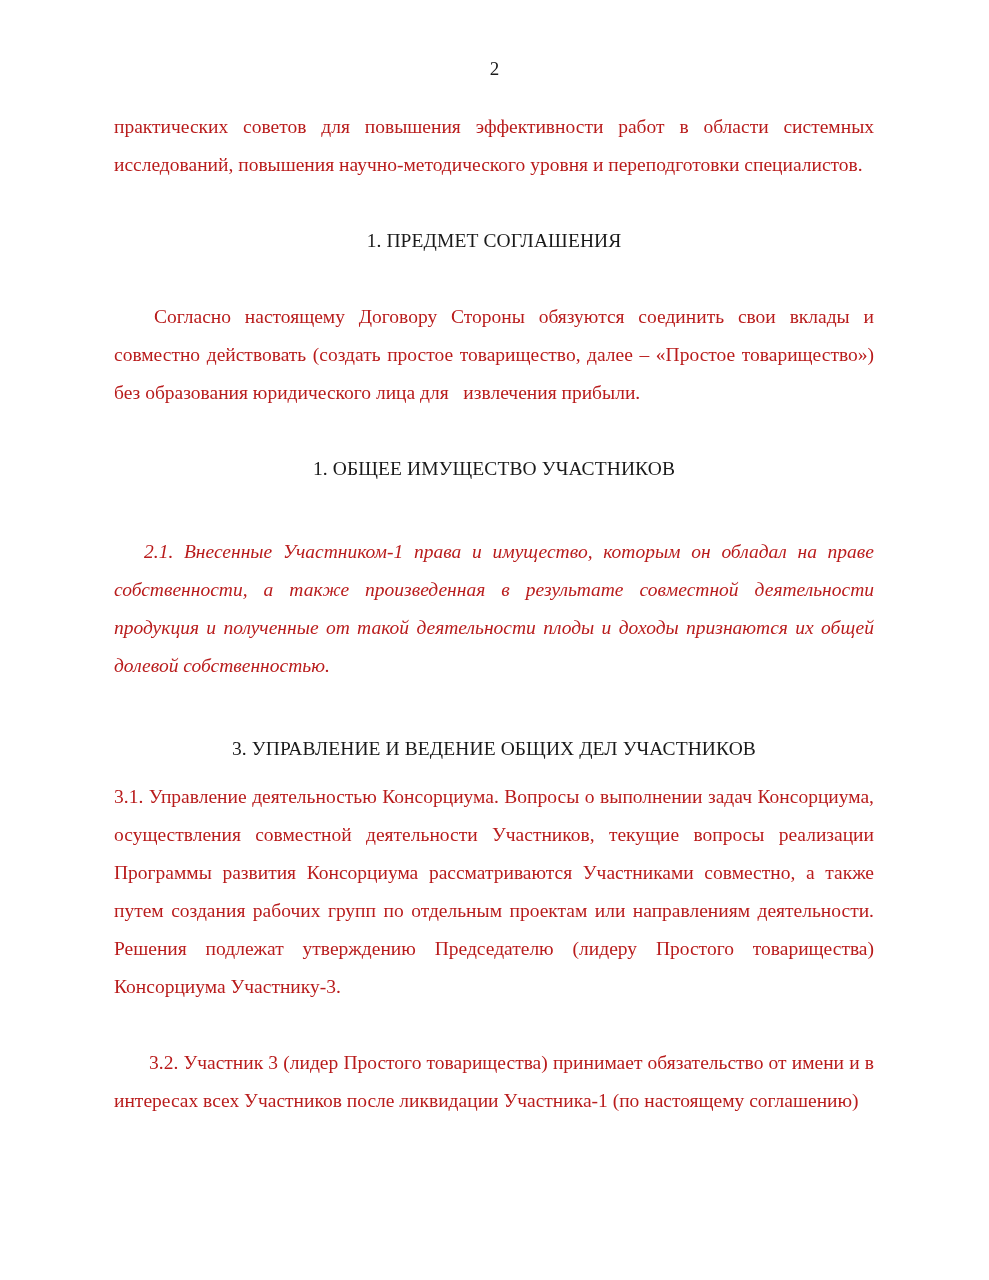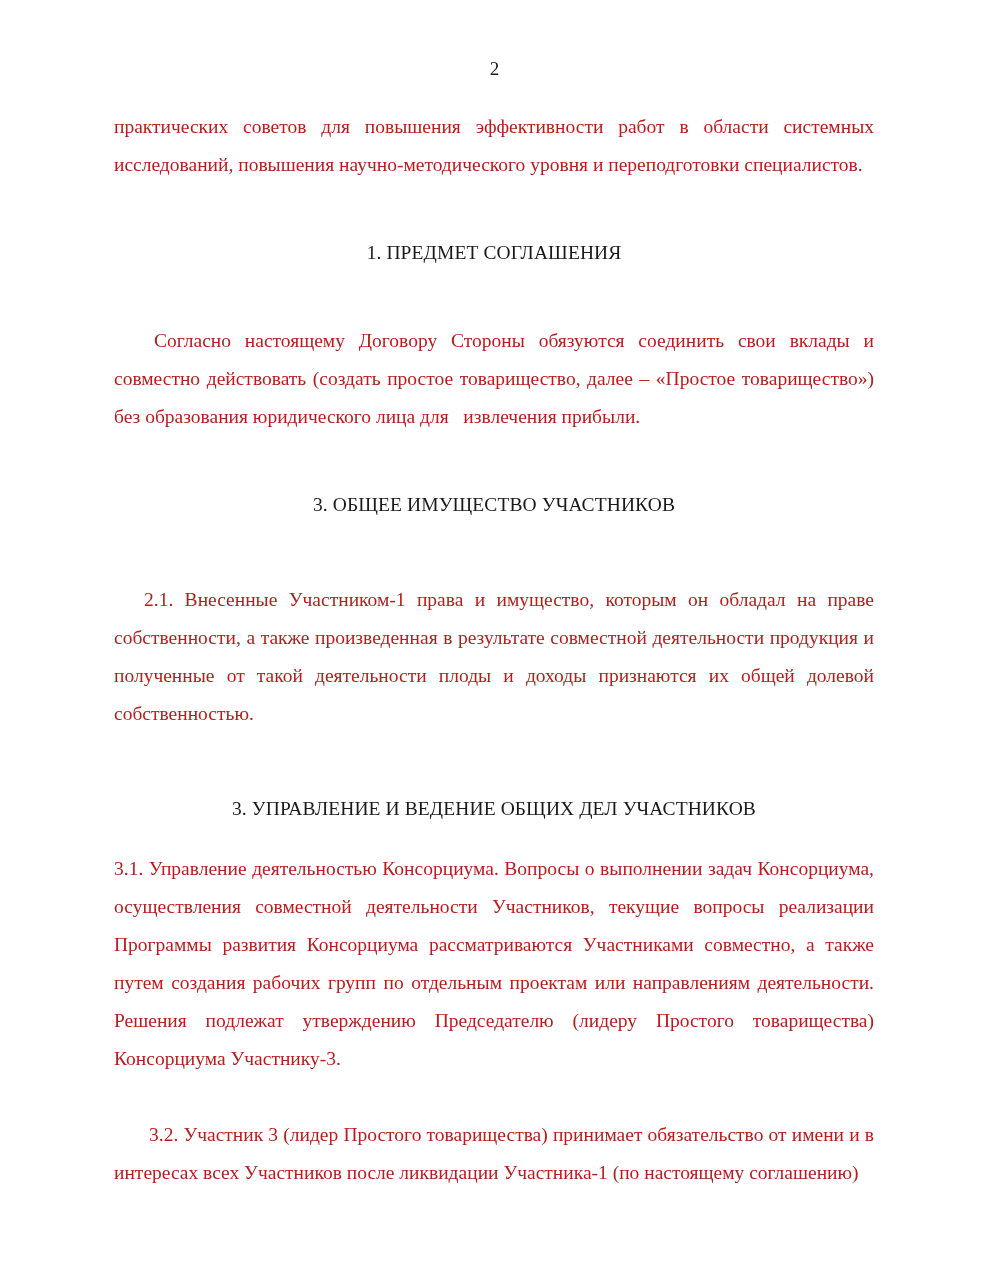--- a/index.html
+++ b/index.html
@@ -38,35 +38,35 @@
   p.body-text {
     margin: 0;
     font-size: 19.5px;
     line-height: 38px;
     text-align: justify;
     text-justify: inter-word;
     color: #b91c1c;
     white-space: pre-wrap;
   }
   h2.section-heading {
-    margin: 12px;
+    margin: 0;
     font-size: 19.5px;
     line-height: 38px;
     font-weight: normal;
     text-align: center;
     color: #1a1a1a;
     letter-spacing: 0.1px;
   }
   .gap-sm { height: 19px; }
   .gap-md { height: 38px; }
   .gap-lg { height: 45px; }
   .gap-xs { height: 10px; }
   .indent-40 { text-indent: 40px; font-family: Liberation Serif, serif; }
   .indent-35 { text-indent: 35px; }
-  .indent-30 { text-indent: 30px; }
+  .indent-30 { text-indent: 30px; font-style: italic; }
   .no-indent { text-indent: 0; }
 </style>
 </head>
 <body>
 
 <div class="page">
 
   <div class="page-number">2</div>
 
   <div class="content">
@@ -76,21 +76,21 @@
     <div class="gap-md"></div>
 
     <h2 class="section-heading">1. ПРЕДМЕТ СОГЛАШЕНИЯ</h2>
 
     <div class="gap-md"></div>
 
     <p class="body-text indent-40">Согласно настоящему Договору Стороны обязуются соединить свои вклады и совместно действовать (создать простое товарищество, далее – «Простое товарищество») без образования юридического лица для   извлечения прибыли.</p>
 
     <div class="gap-md"></div>
 
-    <h2 class="section-heading">3. ОБЩЕЕ ИМУЩЕСТВО УЧАСТНИКОВ</h2>
+    <h2 class="section-heading">1. ОБЩЕЕ ИМУЩЕСТВО УЧАСТНИКОВ</h2>
 
     <div class="gap-lg"></div>
 
     <p class="body-text indent-30">2.1. Внесенные Участником-1 права и имущество, которым он обладал на праве собственности, а также произведенная в результате совместной деятельности продукция и полученные от такой деятельности плоды и доходы признаются их общей долевой собственностью.</p>
 
 
     <div class="gap-lg"></div>
 
     <h2 class="section-heading">3. УПРАВЛЕНИЕ И ВЕДЕНИЕ ОБЩИХ ДЕЛ УЧАСТНИКОВ</h2>
 

